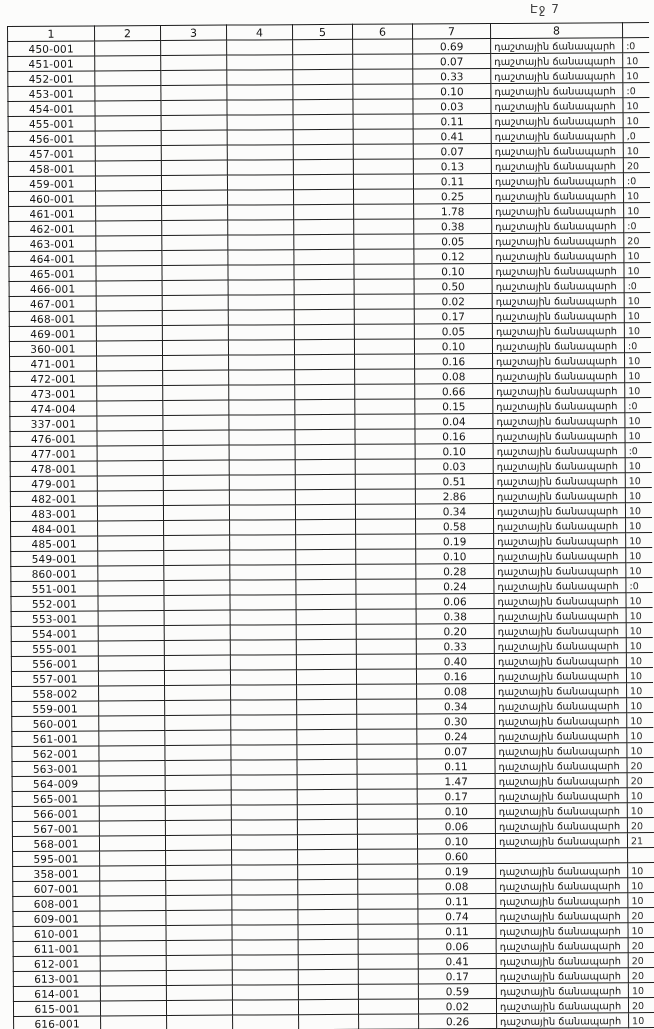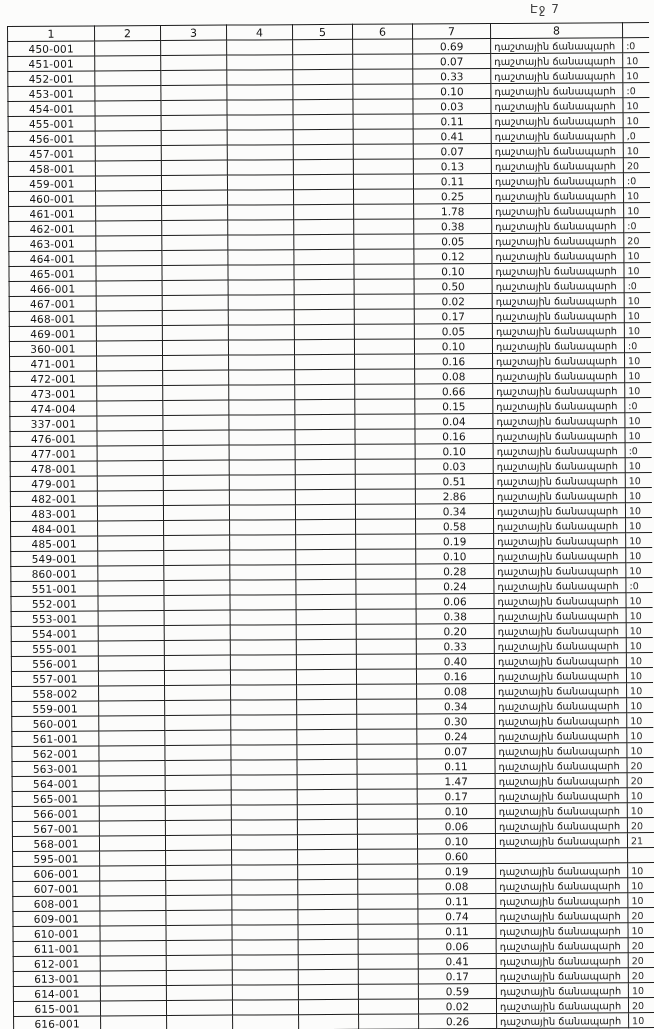--- a/index.html
+++ b/index.html
@@ -649,21 +649,21 @@
           <td class="c2"></td>
           <td class="c3"></td>
           <td class="c4"></td>
           <td class="c5"></td>
           <td class="c6"></td>
           <td class="c7">0.11</td>
           <td class="c8">դաշտային ճանապարհ</td>
           <td class="c9">20</td>
         </tr>
         <tr>
-          <td class="c1">564-001</td>
+          <td class="c1">564-009</td>
           <td class="c2"></td>
           <td class="c3"></td>
           <td class="c4"></td>
           <td class="c5"></td>
           <td class="c6"></td>
           <td class="c7">1.47</td>
           <td class="c8">դաշտային ճանապարհ</td>
           <td class="c9">20</td>
         </tr>
         <tr>
@@ -715,21 +715,21 @@
           <td class="c2"></td>
           <td class="c3"></td>
           <td class="c4"></td>
           <td class="c5"></td>
           <td class="c6"></td>
           <td class="c7">0.60</td>
           <td class="c8"></td>
           <td class="c9"></td>
         </tr>
         <tr>
-          <td class="c1">606-001</td>
+          <td class="c1">358-001</td>
           <td class="c2"></td>
           <td class="c3"></td>
           <td class="c4"></td>
           <td class="c5"></td>
           <td class="c6"></td>
           <td class="c7">0.19</td>
           <td class="c8">դաշտային ճանապարհ</td>
           <td class="c9">10</td>
         </tr>
         <tr>

